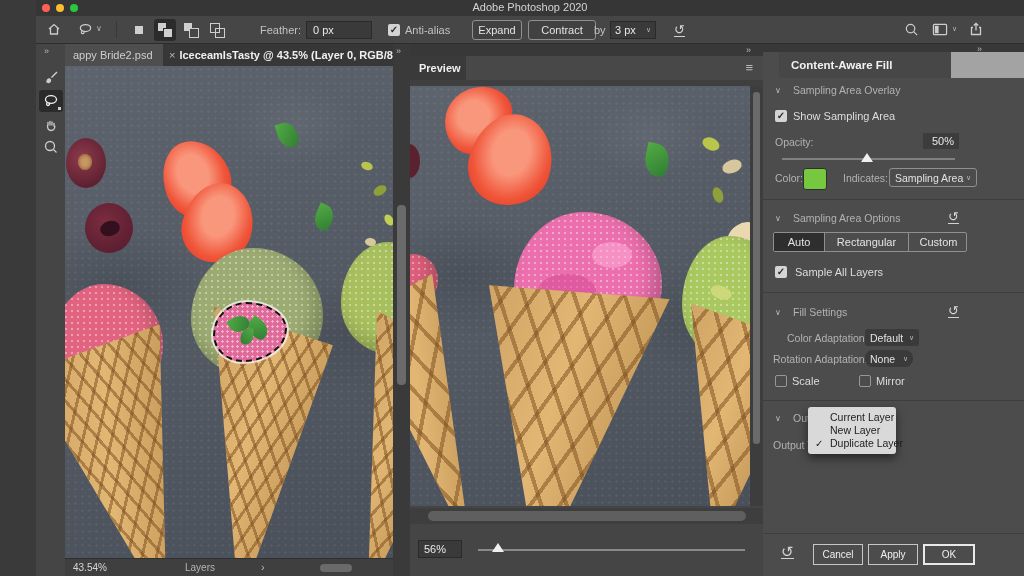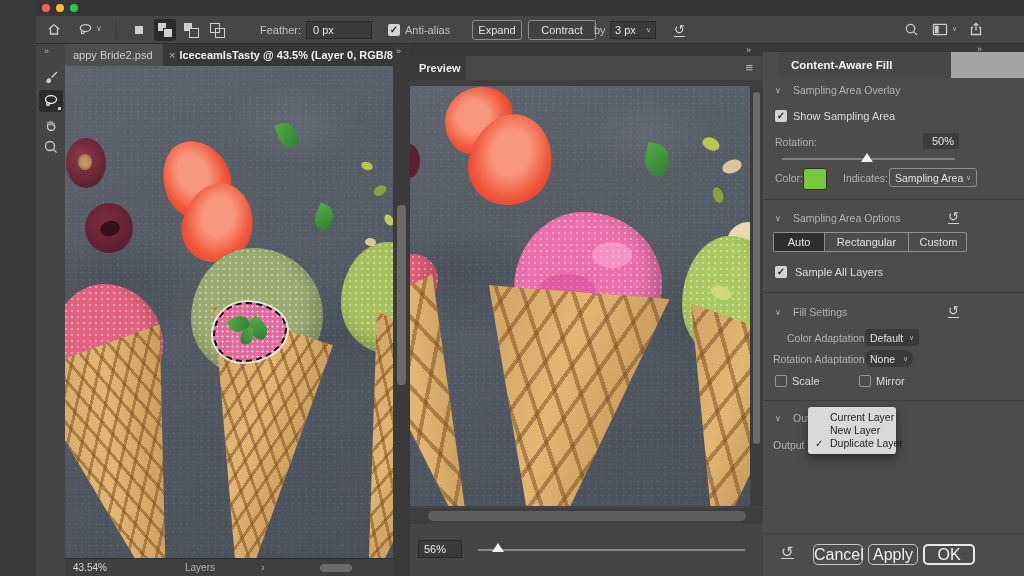--- a/index.html
+++ b/index.html
@@ -71,36 +71,37 @@
   .reset{font-size:13px;color:#d2d2d2;border-bottom:1px solid #d2d2d2;line-height:13px;}
   .ddo{border:1px solid #8f8f8f;border-radius:3px;color:#e2e2e2;font-size:10.5px;display:flex;
        align-items:center;justify-content:space-between;padding:0 5px;box-sizing:border-box;}
   .ddf{background:#3a3a3a;border-radius:3px;color:#e2e2e2;font-size:10.5px;display:flex;
        align-items:center;justify-content:space-between;padding:0 5px;box-sizing:border-box;}
   .seg{display:flex;border:1px solid #8f8f8f;border-radius:2px;overflow:hidden;height:20px;box-sizing:border-box;}
   .seg>div{font-size:11px;color:#e3e3e3;line-height:18px;text-align:center;flex:0 0 auto;}
   .seg>div+div{border-left:1px solid #8f8f8f;}
   .seg>.sel{background:#2e2e2e;}
   .tri-up{width:0;height:0;border-left:6px solid transparent;border-right:6px solid transparent;border-bottom:9px solid #f0f0f0;}
-  .pill{border:1px solid #c6c6c6;border-radius:5px;height:21px;line-height:19px;text-align:center;
-        color:#efefef;font-size:16px;box-sizing:border-box;background:transparent;}
+  .pill{border:1px solid #c6c6c6;border-radius:0;height:21px;line-height:19px;text-align:center;
+        color:#efefef;font-size:10px;box-sizing:border-box;background:transparent;}
   .pill.primary{border:2px solid #e9e9e9;line-height:17px;}
   #ctxmenu{background:#d9d9d9;border-radius:3px;box-shadow:0 4px 10px rgba(0,0,0,.5);padding:4px 0;z-index:30;}
   #ctxmenu .mi{position:relative;padding:0 12px 0 22px;height:13px;line-height:13px;font-size:10.5px;color:#1c1c1c;white-space:nowrap;}
   #ctxmenu .chk{position:absolute;left:7px;top:0;font-size:10px;color:#1c1c1c;}
 </style>
 </head>
 <body>
 
 <div id="screen">
 
   <div class="abs" id="titlebar">
     <div class="abs tl" style="left: 6px; background-color: rgb(255, 95, 87);"></div>
     <div class="abs tl" style="left: 20px; background-color: rgb(254, 188, 46);"></div>
     <div class="abs tl" style="left: 34px; background-color: rgb(40, 200, 64);"></div>
+    <div class="abs" id="title-text">Adobe Photoshop 2020</div>
   </div>
 
   <div class="abs" id="optionsbar">
     <span class="abs" style="left:10px;top:5px;">
       <svg class="ic" width="16" height="16" viewBox="0 0 16 16">
           <path d="M3 8 L8 3.5 L13 8 M4.5 7.2 V13 H11.5 V7.2"></path>
         </svg>
     </span>
     <span class="abs" style="left:42px;top:6px;">
       <svg class="ic" width="15" height="15" viewBox="0 0 16 16">
@@ -310,21 +311,21 @@
       <span class="abs glyph" style="left:214px;top:0;font-size:9px;">»</span>
     </div>
     <div class="abs" style="left:16px;top:8px;width:261px;height:26px;background:#a3a3a3;">
       <div class="abs tab" style="left:0;width:172px;height:26px;line-height:26px;background:#474747;color:#f2f2f2;font-weight:bold;padding-left:12px;font-size:11.5px;">Content-Aware Fill</div>
     </div>
 
     <span class="abs glyph" style="left:12px;top:42px;font-size:8px;">∨</span>
     <span class="abs dim" style="left:30px;top:40px;">Sampling Area Overlay</span>
     <span class="abs cb" style="left:12px;top:66px;"><span>✓</span></span>
     <span class="abs lbl" style="left:30px;top:66px;color:#dcdcdc;">Show Sampling Area</span>
-    <span class="abs dim" style="left:12px;top:92px;">Rotation:</span>
+    <span class="abs dim" style="left:12px;top:92px;">Opacity:</span>
     <input class="abs field" style="left: 160px; top: 89px; width: 36px; height: 16px; text-align: right; padding-right: 5px; border: none; background: rgb(60, 60, 60);" value="50%">
     <div class="abs" style="left:19px;top:114px;width:173px;height:2px;background:#808080;"></div>
     <div class="abs tri-up" style="left:98px;top:109px;"></div>
     <span class="abs dim" style="left:12px;top:128px;">Color:</span>
     <div class="abs" style="left: 40px; top: 124px; width: 22px; height: 20px; border-radius: 3px; border: 1px solid rgb(47, 47, 47); background-color: rgb(118, 200, 62);"></div>
     <span class="abs dim" style="left:80px;top:128px;">Indicates:</span>
     <div class="abs ddo" style="left:126px;top:124px;width:88px;height:19px;">
       <span>Sampling Area</span>
       <span class="glyph" style="font-size:7px;">∨</span>
     </div>

